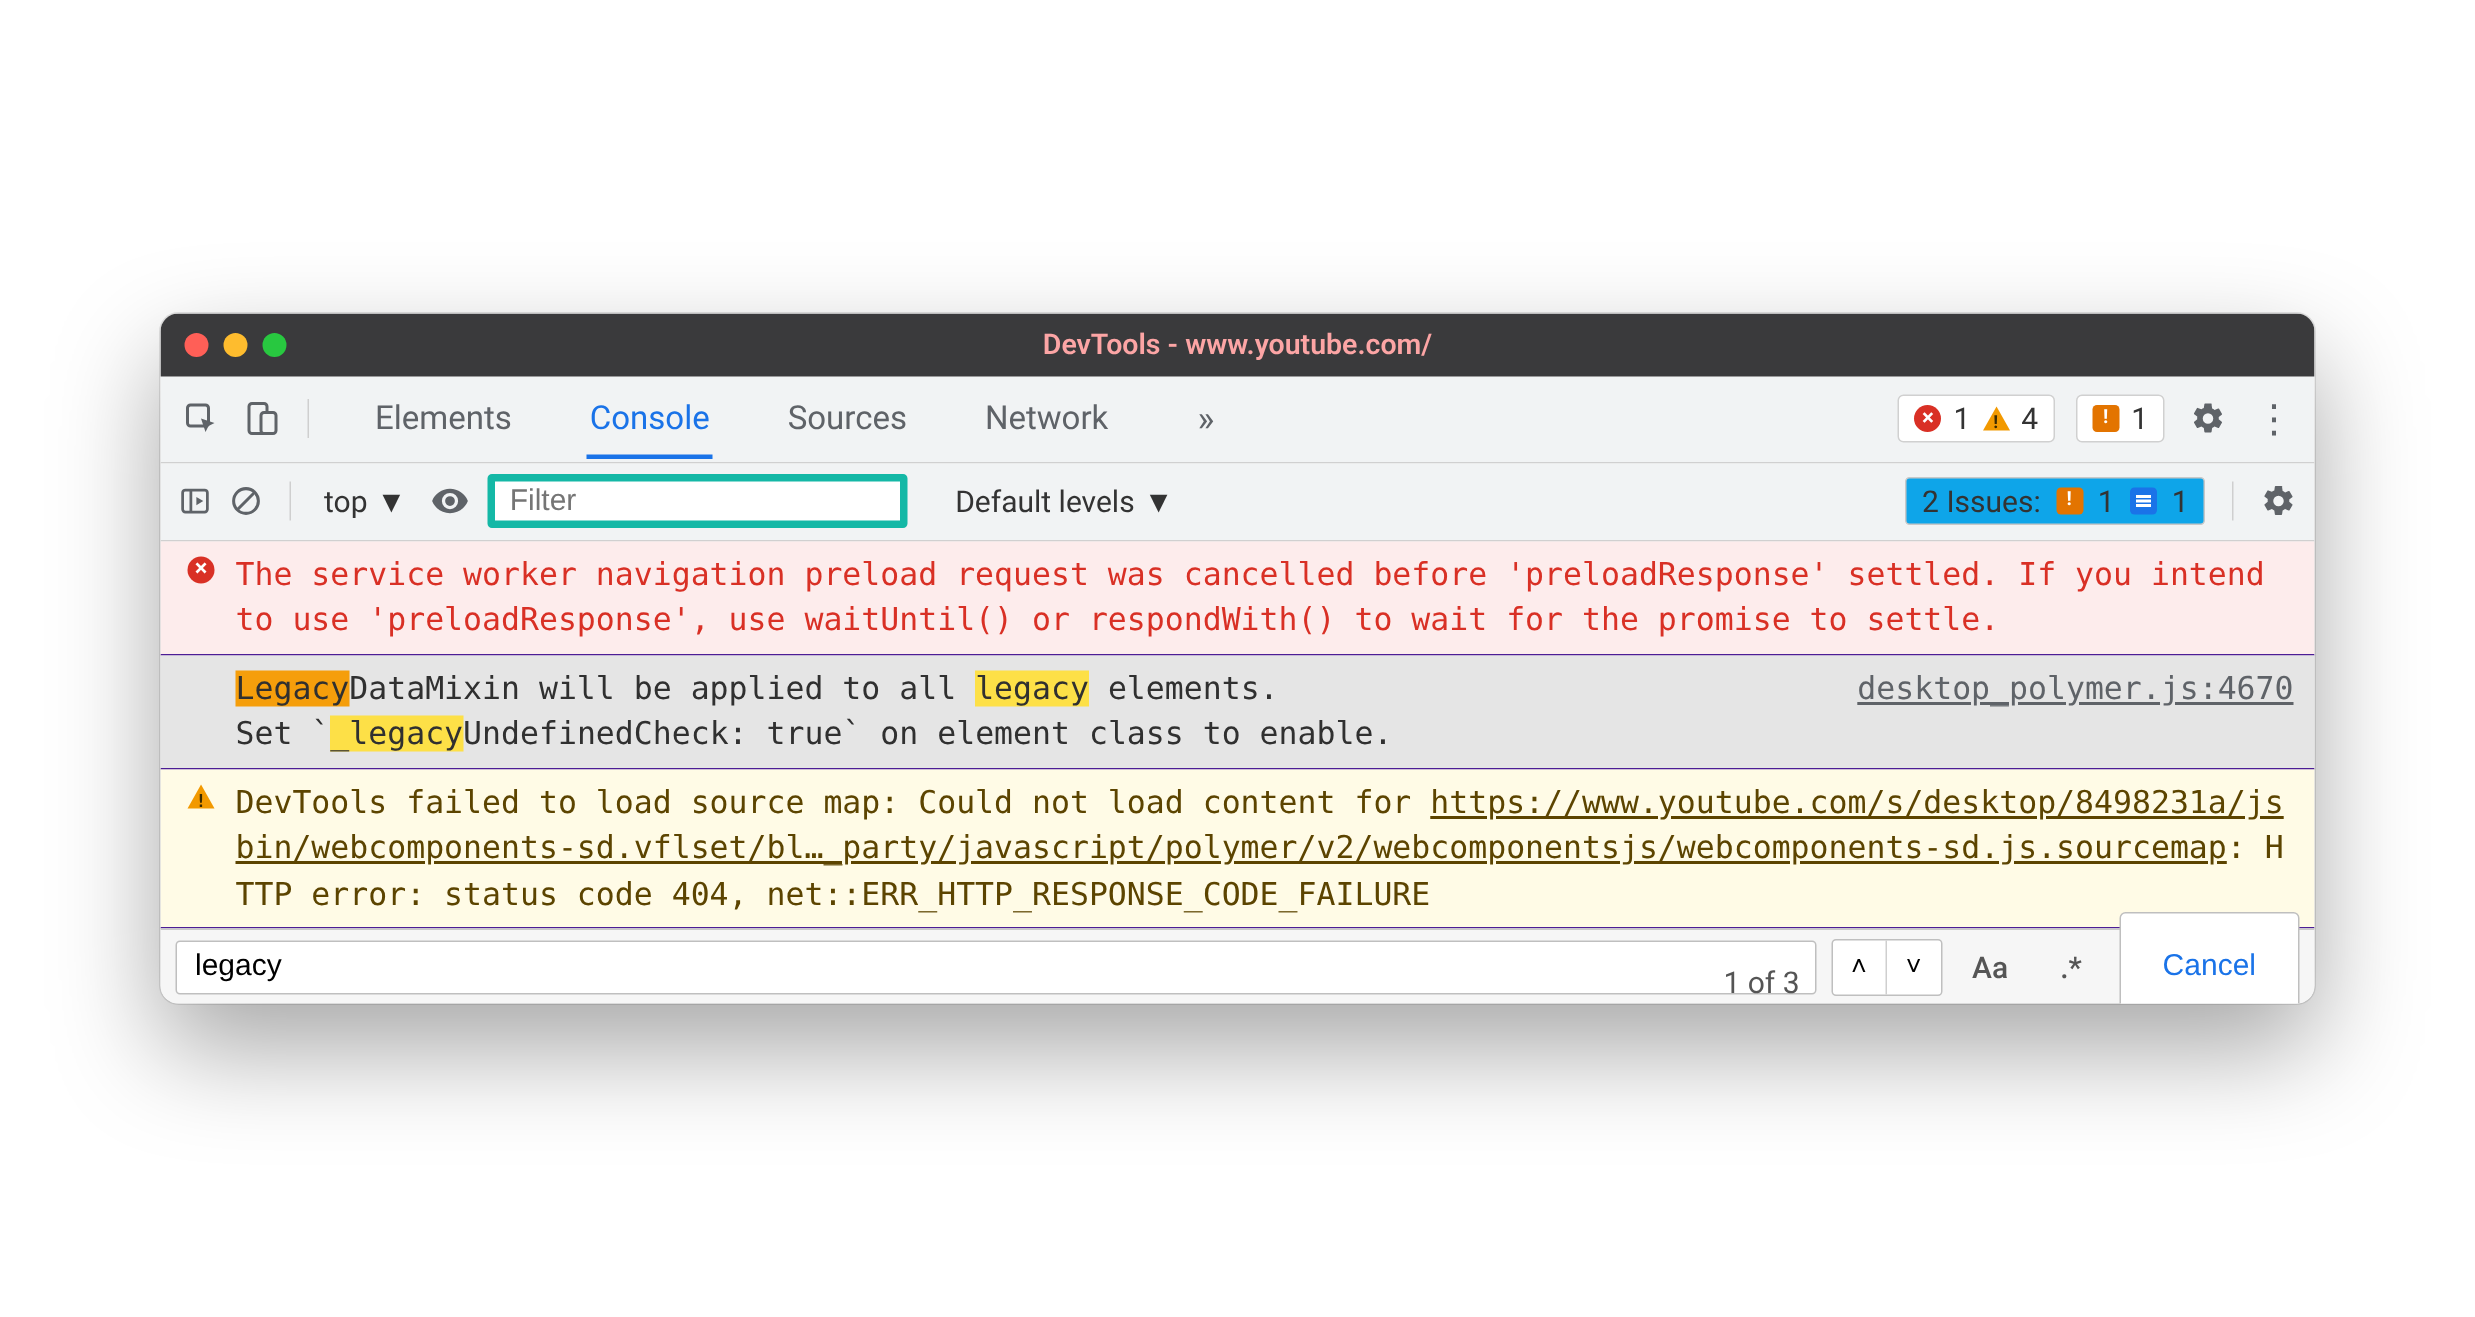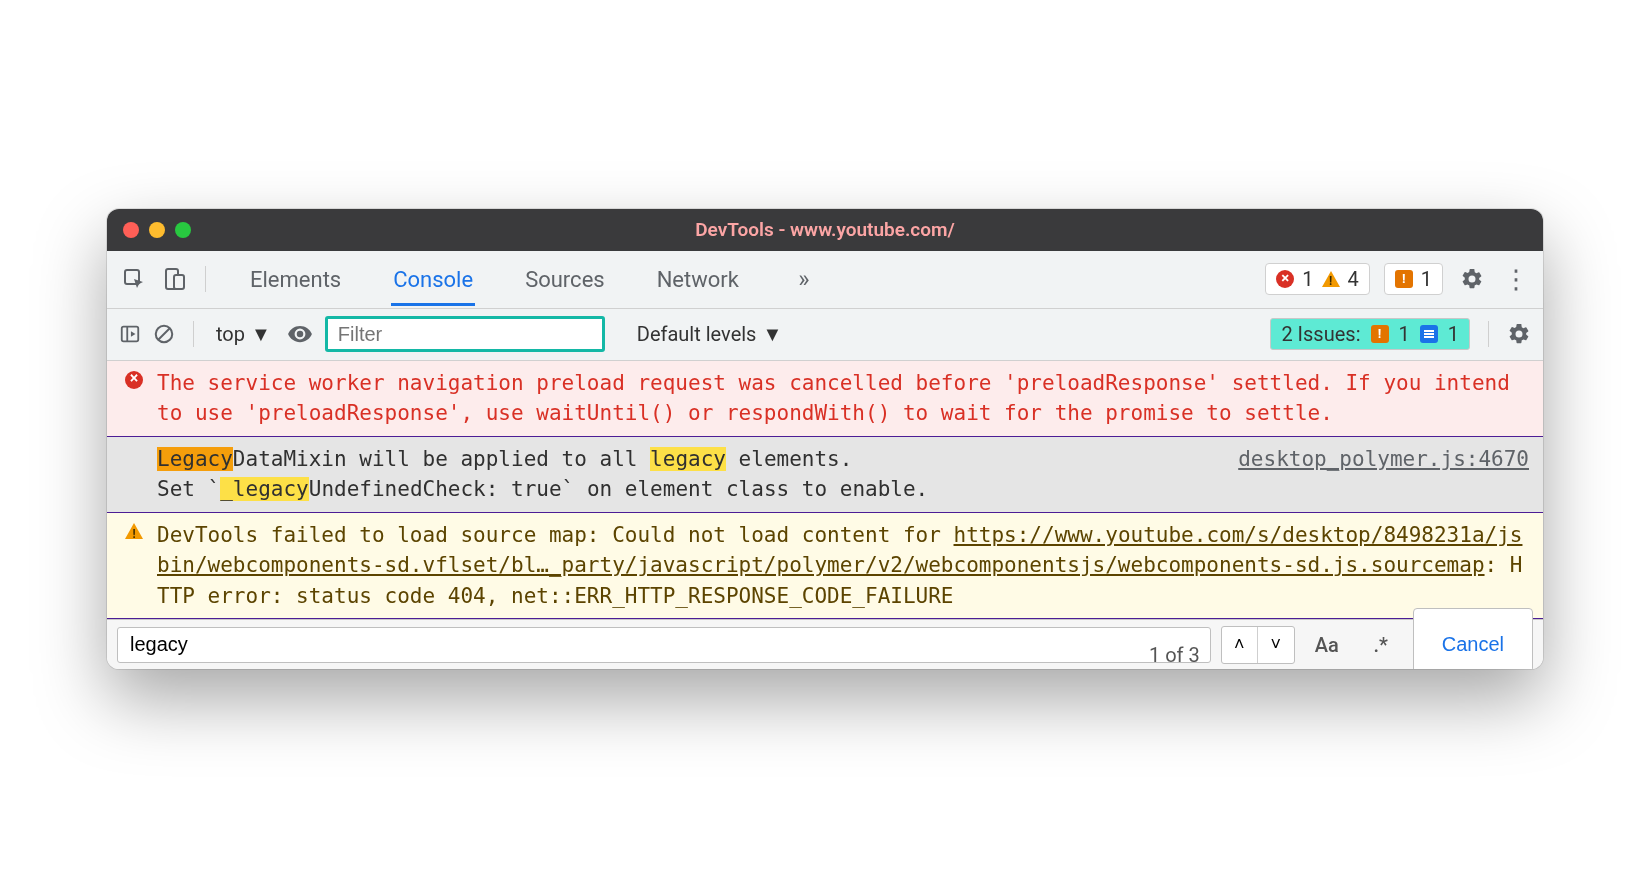--- a/index.html
+++ b/index.html
@@ -113,37 +113,37 @@
   }
   .context-select {
     display: flex; align-items: center; gap: 6px;
     padding: 2px 4px;
   }
   .filter-input {
     width: 280px;
     height: 36px;
     font-size: 20px;
     padding: 0 10px;
-    border: 3px solid #14b8a6;
+    border: 5px solid #14b8a6;
     border-radius: 3px;
     background: #fff;
   }
   .levels {
     display: flex; align-items: center; gap: 6px;
     margin-left: 20px;
   }
   .issues-box {
     margin-left: auto;
     display: flex;
     align-items: center;
     gap: 10px;
     border: 1px solid #c8c8c8;
     border-radius: 3px;
     padding: 3px 10px;
-    background: #5eead4;
+    background: #0ea5e9;
   }
 
   .console-body {
     font-family: ui-monospace, Menlo, Consolas, monospace;
     font-size: 21px;
     line-height: 1.45;
   }
   .row {
     display: flex;
     padding: 7px 14px;

